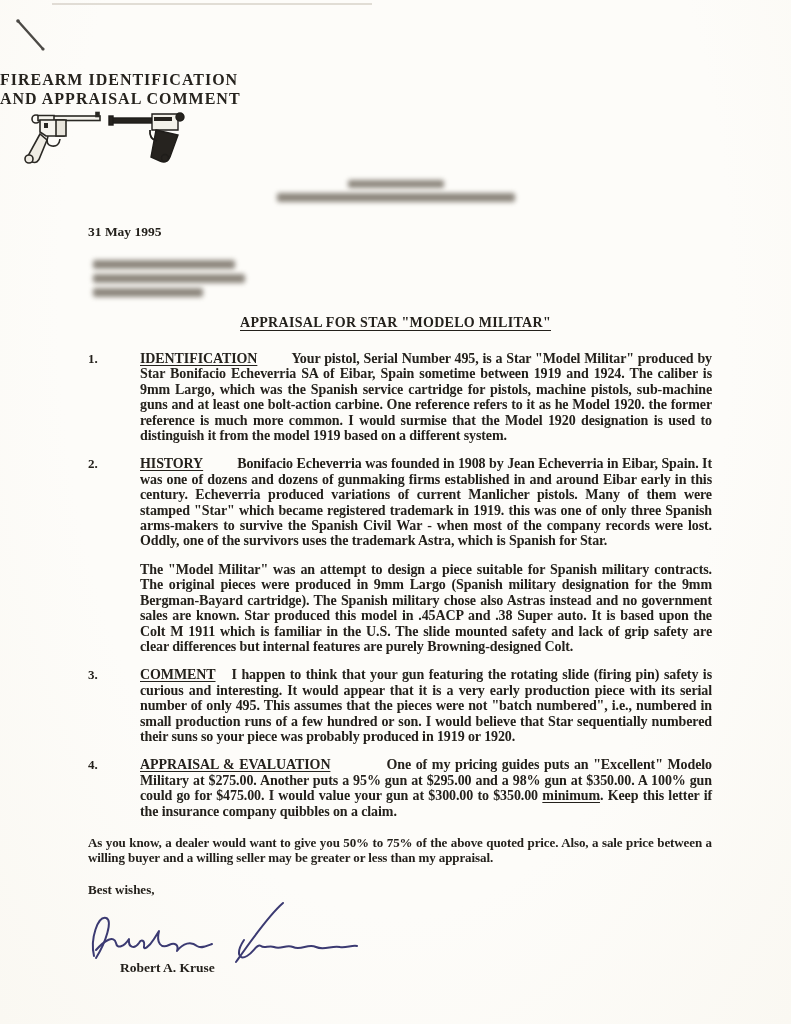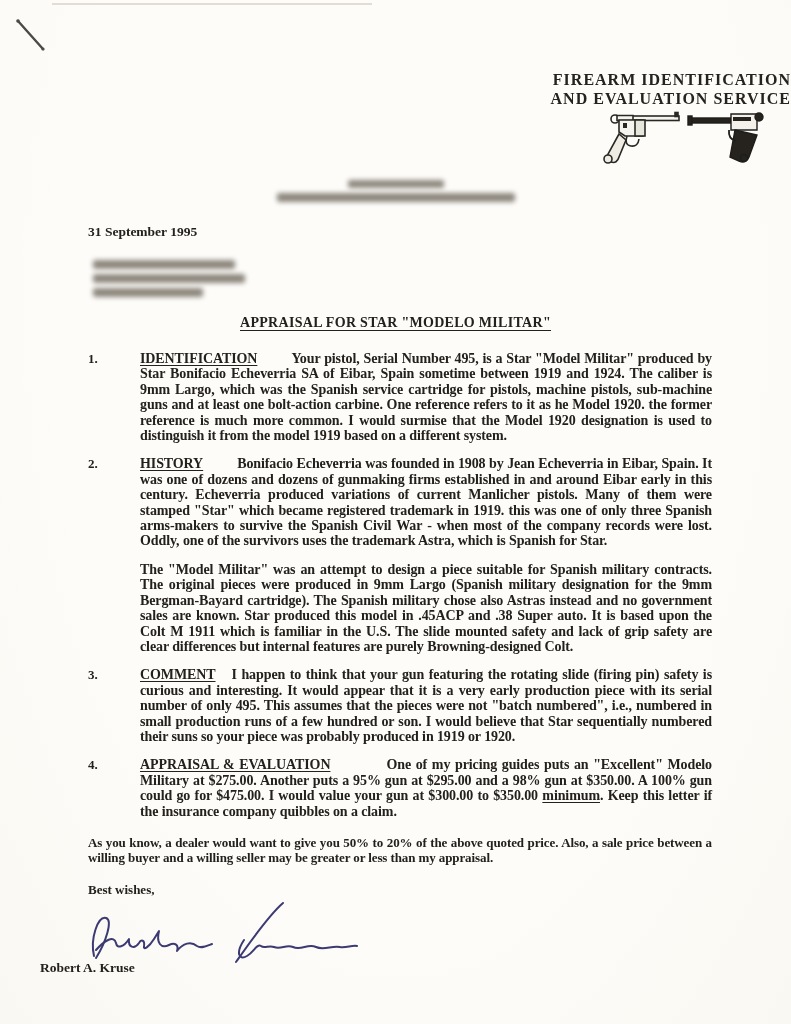--- a/index.html
+++ b/index.html
@@ -14,21 +14,21 @@
     color: #24211c;
     overflow: hidden;
     box-shadow: 0 0 6px rgba(0,0,0,.25);
   }
   .scan-top-line {
     position:absolute; top:3px; left:52px; width:320px; height:2px;
     background:#d9d5cc; opacity:.8;
   }
   .pen-mark { position:absolute; top:14px; left:12px; }
 
-  .letterhead { margin-top:70px; text-align:right; }
+  .letterhead { margin-top:70px; text-align:left; }
   .lh-line {
     font-size:16px; font-weight:bold; letter-spacing:1px; line-height:19px;
     color:#26231e;
   }
   .pistols { margin-top:2px; }
   .redact { background:#625a4e; filter:blur(2.5px); opacity:.72; border-radius:2px; }
   .lh-address { margin-top:12px; display:flex; flex-direction:column; align-items:center; gap:5px; }
   .lh-address .r1 { width:96px; height:8px; }
   .lh-address .r2 { width:238px; height:9px; }
 
@@ -59,38 +59,38 @@
   .tab-xwide { width:56px; }
   .cont-row .sec-num { visibility:hidden; }
   .u { text-decoration:underline; text-underline-offset:2px; }
 
   .closing {
     margin:16px 79px 0 88px; font-size:13px; font-weight:bold;
     line-height:15.4px; text-align:justify; text-align-last:left; letter-spacing:-0.1px;
   }
   .valediction { margin:16px 9px 0 88px; font-size:13px; font-weight:bold; }
   .signature { margin:2px 0 0 78px; display:block; }
-  .signer { margin:-6px 0 0 40px; font-size:13.5px; font-weight:bold; }
+  .signer { margin:-6px 0 0 120px; font-size:13.5px; font-weight:bold; }
 </style>
 </head>
 <body>
 
 <div class="page">
 
   <div class="scan-top-line"></div>
 
   <svg class="pen-mark" width="44" height="48">
     <line x1="6" y1="7" x2="31" y2="35" stroke="#4c4a46" stroke-width="2.4" stroke-linecap="round"></line>
     <circle cx="6" cy="7" r="1.8" fill="#4c4a46"></circle>
     <circle cx="31" cy="35" r="1.6" fill="#4c4a46"></circle>
   </svg>
 
   <div class="letterhead">
     <div class="lh-line">FIREARM IDENTIFICATION</div>
-    <div class="lh-line">AND EVALUATION SERVICE</div>
+    <div class="lh-line">AND APPRAISAL COMMENT</div>
 
     <svg class="pistols" width="212" height="54" viewBox="0 0 212 54">
 
       <g stroke="#2a2824" fill="#f6f4ee" stroke-width="1.6">
         <rect x="52" y="6" width="48" height="4.5"></rect>
         <rect x="96" y="2.5" width="3" height="4" fill="#2a2824"></rect>
         <circle cx="36" cy="9" r="4" fill="none"></circle>
         <path d="M38,5.5 h16 v5 h-16 z"></path>
         <path d="M40,10 h24 v16 h-18 l-6,-4 z"></path>
         <rect x="56" y="10" width="10" height="16" fill="#e8e5dc"></rect>
@@ -111,21 +111,21 @@
         <circle cx="165" cy="48" r="3.5" fill="#26231f"></circle>
       </g>
     </svg>
 
     <div class="lh-address">
       <div class="redact r1"></div>
       <div class="redact r2"></div>
     </div>
   </div>
 
-  <div class="date">31 September 1995</div>
+  <div class="date">31 May 1995</div>
 
   <div class="recipient">
     <div class="redact r1"></div>
     <div class="redact r2"></div>
     <div class="redact r3"></div>
   </div>
 
   <div class="title">APPRAISAL FOR STAR "MODELO MILITAR"</div>
 
   <div class="body-area">
@@ -150,21 +150,21 @@
       <div class="sec-text"><span class="sec-heading">COMMENT</span><span class="tab tab-mid"></span><span>I happen to think that your gun featuring the rotating slide (firing pin) safety is curious and interesting.  It would appear that it is a very early production piece with its serial number of only 495.  This assumes that the pieces were not "batch numbered", i.e., numbered in small production runs of a few hundred or son.  I would believe that Star sequentially numbered their suns so your piece was probably produced in 1919 or 1920.</span></div>
     </div>
 
     <div class="section">
       <div class="sec-num">4.</div>
       <div class="sec-text"><span class="sec-heading">APPRAISAL &amp; EVALUATION</span><span class="tab tab-xwide"></span><span>One of my pricing guides puts an "Excellent" Modelo Military at $275.00.  Another puts a 95% gun at $295.00 and a 98% gun at $350.00.  A 100% gun could go for $475.00.  I would value your gun at $300.00 to $350.00 </span><span class="u">minimum</span><span>.  Keep this letter if the insurance company quibbles on a claim.</span></div>
     </div>
 
   </div>
 
-  <div class="closing">As you know, a dealer would want to give you 50% to 20% of the above quoted price.  Also, a sale price between a willing buyer and a willing seller may be greater or less than my appraisal.</div>
+  <div class="closing">As you know, a dealer would want to give you 50% to 75% of the above quoted price.  Also, a sale price between a willing buyer and a willing seller may be greater or less than my appraisal.</div>
 
   <div class="valediction">Best wishes,</div>
 
   <svg class="signature" width="290" height="66" viewBox="0 0 290 66">
     <g fill="none" stroke="#3b3a72" stroke-width="2" stroke-linecap="round" stroke-linejoin="round">
 
       <path d="M16,56 C12,38 20,16 28,18 C35,20 28,42 18,58"></path>
       <path d="M18,50 C27,40 36,35 38,43 C39,49 46,47 51,39 C50,47 56,50 61,43 C63,39 67,40 66,46 C65,51 71,47 76,39 L81,31 C78,43 83,49 91,45 C97,42 101,45 99,51 C105,43 113,41 119,46 C123,49 129,46 134,44"></path>
 
       <path d="M158,62 C172,42 190,16 205,3"></path>

